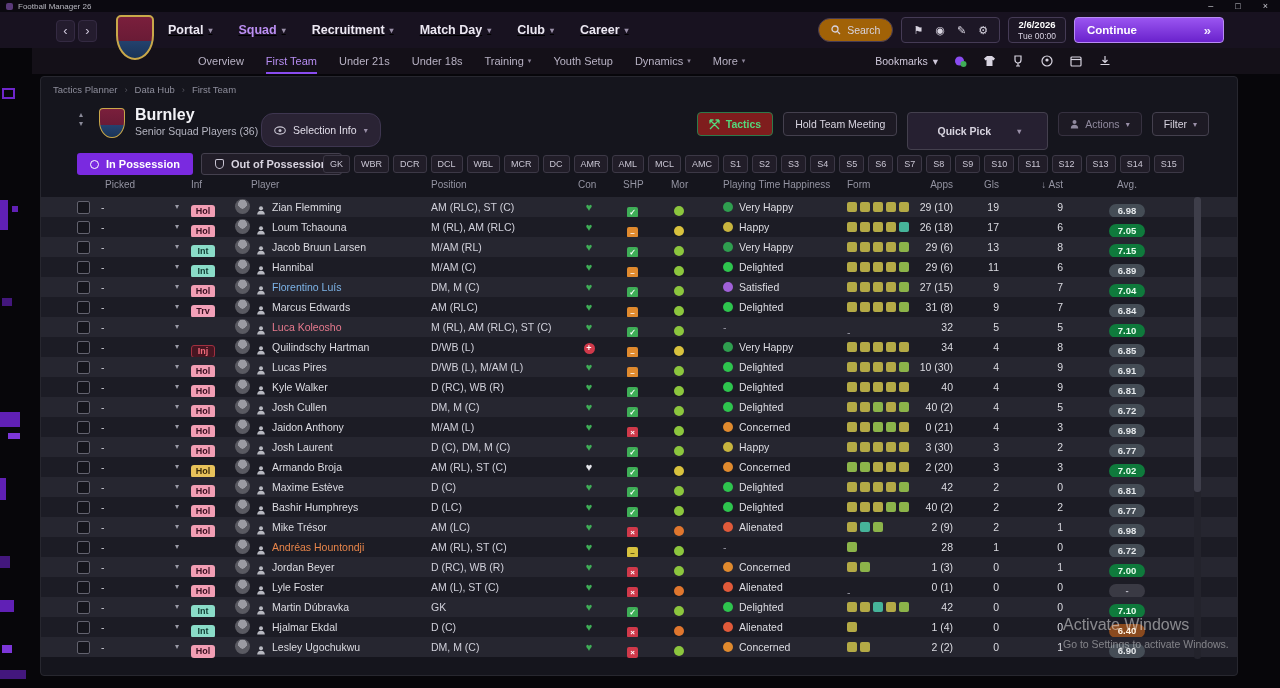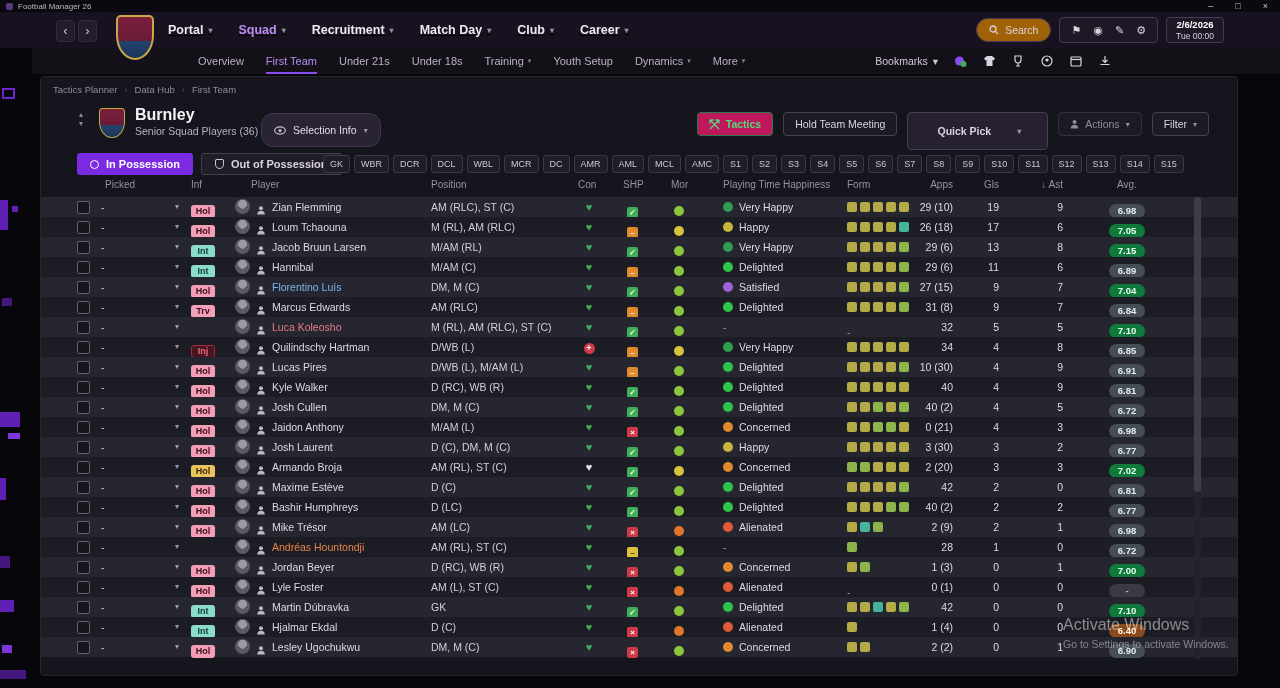--- a/index.html
+++ b/index.html
@@ -57,21 +57,21 @@
     background:linear-gradient(180deg,#7a1f3c 0%,#6a1b36 58%,#24426e 58%,#1a3458 100%);
     border:1px solid #c9a84a; border-radius:4px 4px 50% 50% / 4px 4px 55% 55%; }
   .teamname { position:absolute; left:94px; top:29px; font-size:16px; font-weight:700; color:#f2f2f6; }
   .teamsub  { position:absolute; left:94px; top:48px; font-size:10.5px; color:#b4b4c0; }
   .selpill { position:absolute; left:220px; top:36px; height:24px; border:1px solid #3e3650; border-radius:12px; background:#2a2334; display:flex; gap:7px; align-items:center; padding:16px 12px; font-size:10.5px; color:#e0dce8; }
   .selpill .mchev { font-size:8px; color:#9a90a8; }
 
   .hdr-btns { position:absolute; right:28px; top:35px; display:flex; gap:10px; }
   .btn { height:24px; display:flex; gap:6px; align-items:center; padding:0 11px; border-radius:4px; font-size:10.5px; color:#d8d4e0; border:1px solid #44404e; background:#1d1a24; white-space:nowrap; }
   .btn .mchev { font-size:8px; color:#9a90a8; }
-  .btn.tactics { background:#be185d; border-color:#2e7a4a; color:#54d97c; font-weight:700; }
+  .btn.tactics { background:#7f1d1d; border-color:#2e7a4a; color:#54d97c; font-weight:700; }
   .btn.quickpick { font-weight:700; background:#262031; padding:18px; }
   .btn.quickpick .qp-main { padding:0 11px; }
   .btn.quickpick .qp-chev { border-left:1px solid #44404e; padding:0 8px; height:100%; display:flex; align-items:center; }
   .btn.actions { color:#908a9e; border-color:#363140; }
 
   .toggles { position:absolute; left:36px; top:76px; display:flex; gap:8px; }
   .toggle { height:22px; display:flex; gap:7px; align-items:center; padding:0 13px; border-radius:3px; font-size:11px; font-weight:700; }
   .toggle.in  { background:#7a2ae0; color:#ffffff; }
   .toggle.out { background:#211d28; border:1px solid #44404e; color:#d8d4e0; }
   .ball-ic { width:9px; height:9px; border:1.5px solid #fff; border-radius:50%; }
@@ -188,20 +188,24 @@
       </div>
       <div class="iconsbox">
         <span>⚑</span>
         <span>◉</span>
         <span>✎</span>
         <span>⚙</span>
       </div>
       <div class="datebox">
         <div class="d1">2/6/2026</div>
         <div class="d2">Tue 00:00</div>
+      </div>
+      <div class="continuebtn">
+        <span class="clabel">Continue</span>
+        <span class="cchev">»</span>
       </div>
     </div>
   </div>
 
   <div class="crest"></div>
 
   <div class="subnav">
     <div class="tabs">
       <div class="tab">
           <span>Overview</span>

